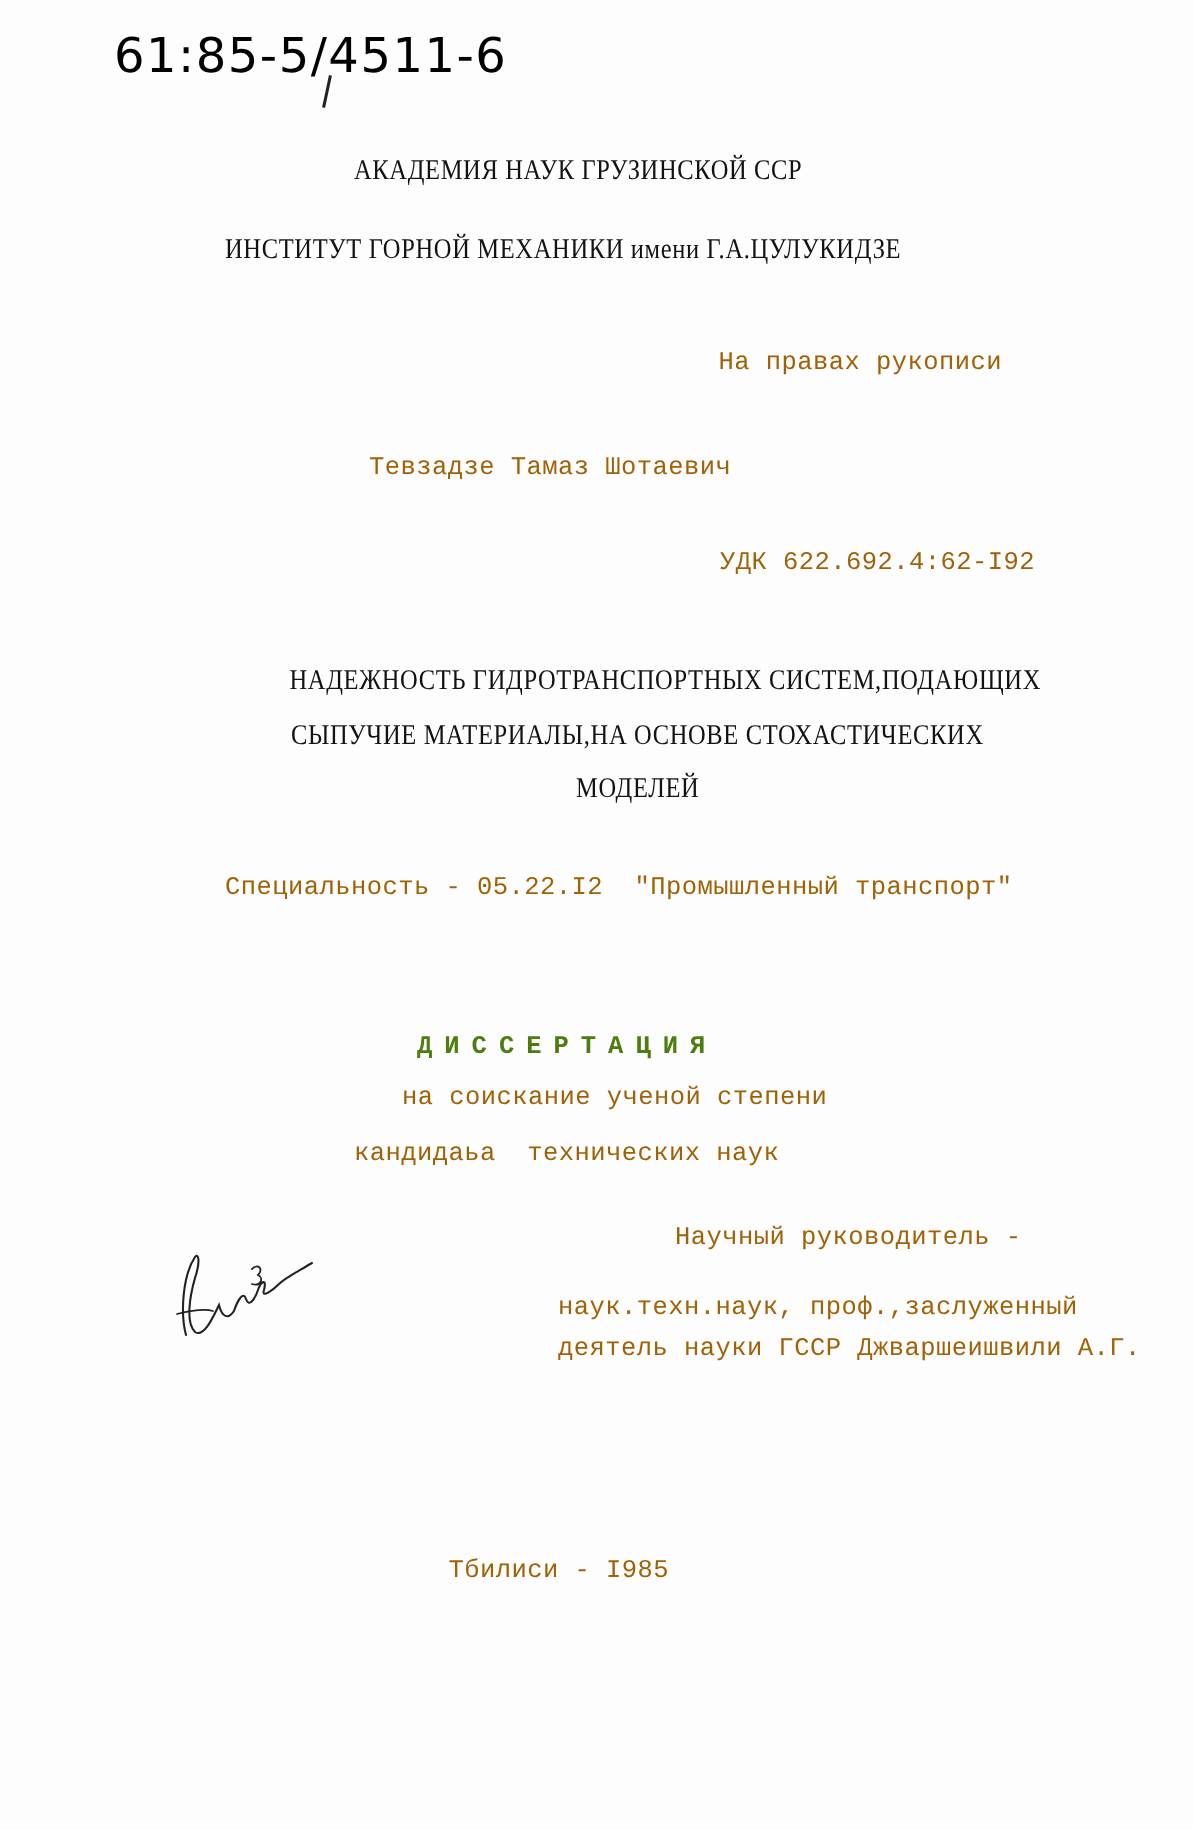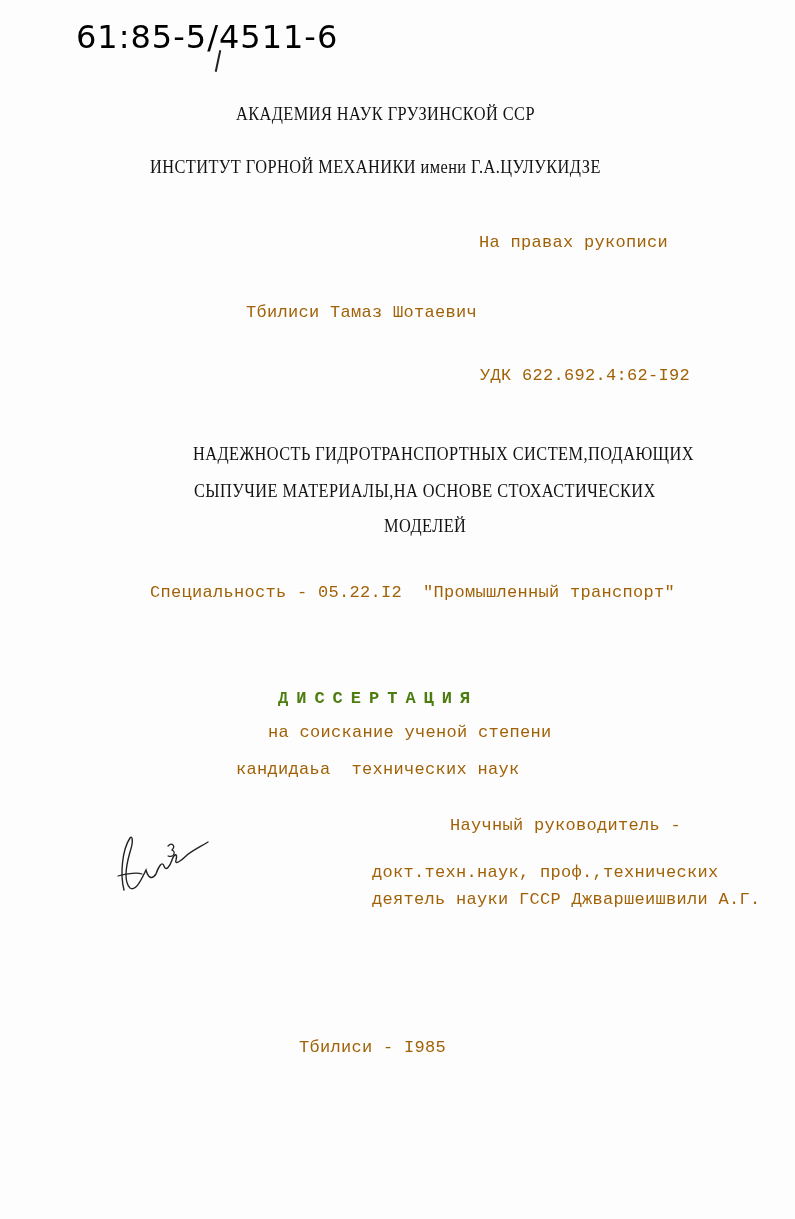--- a/index.html
+++ b/index.html
@@ -54,21 +54,21 @@
 <div>
 
   <div class="abs hand" style="left:76px; top:18px;">61:85-5/4511-6</div>
   <div class="slash-mark"></div>
 
   <div class="abs caps" style="left:236px; top:103px;">АКАДЕМИЯ НАУК ГРУЗИНСКОЙ ССР</div>
   <div class="abs caps" style="left:150px; top:156px;">ИНСТИТУТ ГОРНОЙ МЕХАНИКИ имени Г.А.ЦУЛУКИДЗЕ</div>
 
   <div class="abs mono" style="left:479px; top:233px;">На правах рукописи</div>
 
-  <div class="abs mono" style="left:246px; top:303px;">Тбилиси Тамаз Шотаевич</div>
+  <div class="abs mono" style="left:246px; top:303px;">Тевзадзе Тамаз Шотаевич</div>
 
   <div class="abs mono" style="left:480px; top:366px;">УДК 622.692.4:62-I92</div>
 
   <div>
     <div class="abs caps" style="left:193px; top:443px;">НАДЕЖНОСТЬ ГИДРОТРАНСПОРТНЫХ СИСТЕМ,ПОДАЮЩИХ</div>
     <div class="abs caps" style="left:194px; top:480px;">СЫПУЧИЕ МАТЕРИАЛЫ,НА ОСНОВЕ СТОХАСТИЧЕСКИХ</div>
     <div class="abs caps" style="left:384px; top:515px;">МОДЕЛЕЙ</div>
   </div>
 
   <div class="abs mono" style="left:150px; top:583px;">Специальность - 05.22.I2  "Промышленный транспорт"</div>
@@ -80,19 +80,19 @@
   </div>
 
   <svg class="signature" viewBox="0 0 110 70">
     <path d="M12 60 C8 45, 10 20, 18 8 C20 5, 22 10, 18 22 C14 36, 12 52, 18 58 C24 62, 30 48, 34 40 C36 48, 40 50, 44 44 C46 38, 50 30, 52 36 C54 42, 58 36, 60 30 C62 24, 66 22, 64 30 C62 36, 70 30, 74 26 C78 22, 86 18, 96 12" fill="none" stroke="#222" stroke-width="1.4" stroke-linecap="round"></path>
     <path d="M6 46 C14 44, 24 42, 30 44" fill="none" stroke="#222" stroke-width="1.2" stroke-linecap="round"></path>
     <path d="M56 16 C60 12, 64 16, 60 20 C64 22, 62 28, 56 26" fill="none" stroke="#222" stroke-width="1.2" stroke-linecap="round"></path>
   </svg>
 
   <div>
     <div class="abs mono" style="left:450px; top:816px;">Научный руководитель -</div>
-    <div class="abs mono" style="left:372px; top:863px;">докт.техн.наук, проф.,технических</div>
+    <div class="abs mono" style="left:372px; top:863px;">наук.техн.наук, проф.,заслуженный</div>
     <div class="abs mono" style="left:372px; top:890px;">деятель науки ГССР Джваршеишвили А.Г.</div>
   </div>
 
   <div class="abs mono" style="left:299px; top:1038px;">Тбилиси - I985</div>
 
 </div>
 
 </body></html>

